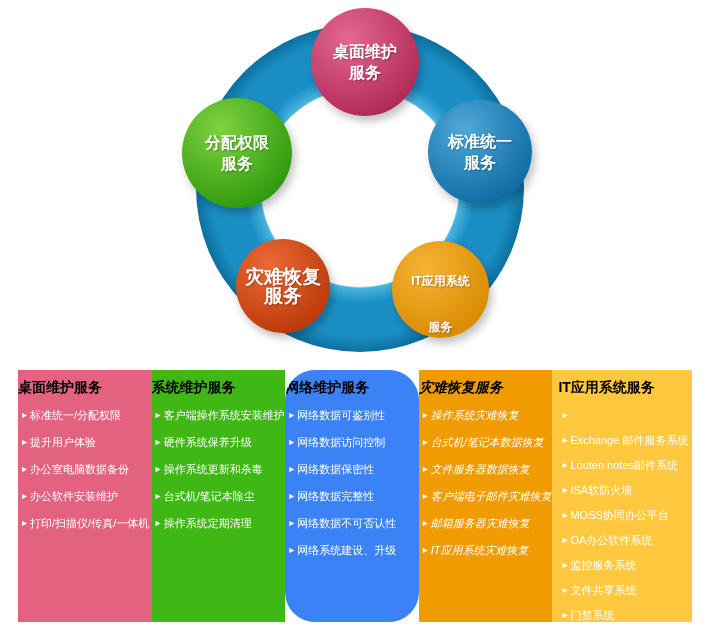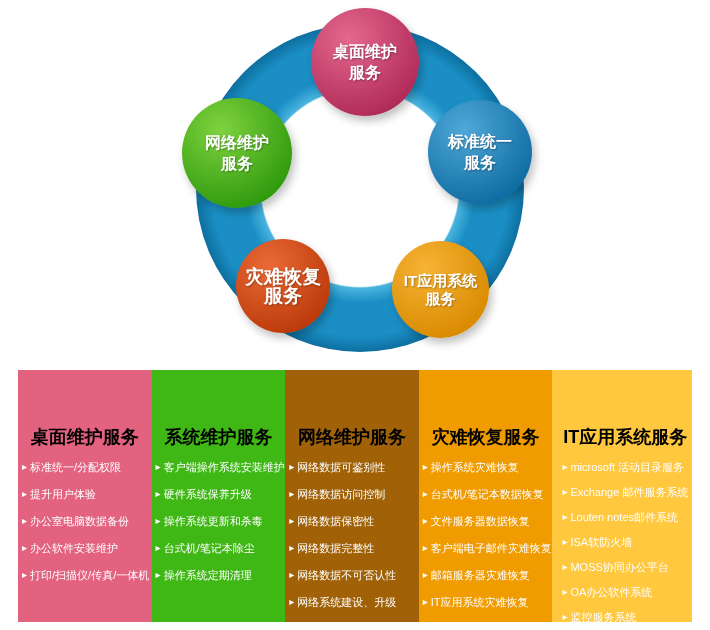--- a/index.html
+++ b/index.html
@@ -30,31 +30,31 @@
     box-shadow: 3px 5px 8px rgba(0,0,0,0.25);
     z-index: 2;
   }
   .node-line { font-size: 16px; line-height: 21px; text-shadow: 1px 1px 2px rgba(0,0,0,0.3); }
   .node-desktop-maintenance { left: 311px; top: 8px;   width: 108px; height: 108px; }
   .node-system-maintenance  { left: 182px; top: 98px;  width: 110px; height: 110px; }
   .node-network-maintenance { left: 428px; top: 100px; width: 104px; height: 104px; }
   .node-disaster-recovery   { left: 236px; top: 239px; width: 94px;  height: 94px; }
   .node-it-application      { left: 392px; top: 241px; width: 97px;  height: 97px; }
   .node-disaster-recovery .node-line { font-size: 19px; line-height: 19px; }
-  .node-it-application .node-line { font-size: 15px; line-height: 18px; }
+  .node-it-application .node-line { font-size: 12px; line-height: 18px; margin-top: 28px; }
 
   
   .columns {
     position: absolute; left: 18px; top: 370px;
     width: 674px; height: 252px; display: flex;
   }
   .col { flex: 1 1 0; overflow: hidden; }
   .col-title {
-    font-size: 18px; font-weight: bold; color: #000;
-    text-align: center; padding: 9px 0 7px 0; margin-top: 46px;
+    font-size: 14px; font-weight: bold; color: #000;
+    text-align: left; padding: 9px 0 7px 0;
   }
   .col-items { list-style: none; padding: 3px 1px 0 4px; }
   .col-item {
     display: flex; align-items: flex-start;
     color: #ffffff; font-size: 11px; line-height: 16px;
     margin-bottom: 11px; white-space: nowrap;
   }
   .bullet { font-size: 10px; line-height: 16px; margin-right: 3px; flex: 0 0 auto; }
   .col-5 .col-item { margin-bottom: 9px; }
 </style>
@@ -63,21 +63,21 @@
 
 <div class="page">
   <div class="diagram" style="--ring: #1b8fc5;">
     <div class="ring"></div>
 
   <div class="node node-desktop-maintenance" style="--c1: #e4688f; --c2: #b02a58;">
         <span class="node-line">桌面维护</span>
         <span class="node-line">服务</span>
       </div>
       <div class="node node-system-maintenance" style="--c1: #7fd23f; --c2: #2f9a0d;">
-        <span class="node-line">网络维护</span>
+        <span class="node-line">分配权限</span>
         <span class="node-line">服务</span>
       </div>
       <div class="node node-network-maintenance" style="--c1: #4fa8d8; --c2: #0f6ca2;">
         <span class="node-line">标准统一</span>
         <span class="node-line">服务</span>
       </div>
       <div class="node node-disaster-recovery" style="--c1: #ea6a36; --c2: #bc3a0a;">
         <span class="node-line">灾难恢复</span>
         <span class="node-line">服务</span>
       </div>
@@ -131,21 +131,21 @@
           <li class="col-item">
             <span class="bullet">▸</span>
             <span class="item-text">台式机/笔记本除尘</span>
           </li>
           <li class="col-item">
             <span class="bullet">▸</span>
             <span class="item-text">操作系统定期清理</span>
           </li>
         </ul>
       </div>
-      <div class="col col-3" style="background: #a16207;">
+      <div class="col col-3" style="background: #3b82f6; border-radius: 30px;">
         <div class="col-title">网络维护服务</div>
         <ul class="col-items">
           <li class="col-item">
             <span class="bullet">▸</span>
             <span class="item-text">网络数据可鉴别性</span>
           </li>
           <li class="col-item">
             <span class="bullet">▸</span>
             <span class="item-text">网络数据访问控制</span>
           </li>
@@ -160,21 +160,21 @@
           <li class="col-item">
             <span class="bullet">▸</span>
             <span class="item-text">网络数据不可否认性</span>
           </li>
           <li class="col-item">
             <span class="bullet">▸</span>
             <span class="item-text">网络系统建设、升级</span>
           </li>
         </ul>
       </div>
-      <div class="col col-4" style="background: rgb(240, 155, 0);">
+      <div class="col col-4" style="background: rgb(240, 155, 0); font-style: italic;">
         <div class="col-title">灾难恢复服务</div>
         <ul class="col-items">
           <li class="col-item">
             <span class="bullet">▸</span>
             <span class="item-text">操作系统灾难恢复</span>
           </li>
           <li class="col-item">
             <span class="bullet">▸</span>
             <span class="item-text">台式机/笔记本数据恢复</span>
           </li>
@@ -194,21 +194,20 @@
             <span class="bullet">▸</span>
             <span class="item-text">IT应用系统灾难恢复</span>
           </li>
         </ul>
       </div>
       <div class="col col-5" style="background: rgb(255, 200, 62); padding-left: 6px;">
         <div class="col-title">IT应用系统服务</div>
         <ul class="col-items">
           <li class="col-item">
             <span class="bullet">▸</span>
-            <span class="item-text">microsoft 活动目录服务</span>
           </li>
           <li class="col-item">
             <span class="bullet">▸</span>
             <span class="item-text">Exchange 邮件服务系统</span>
           </li>
           <li class="col-item">
             <span class="bullet">▸</span>
             <span class="item-text">Louten notes邮件系统</span>
           </li>
           <li class="col-item">

